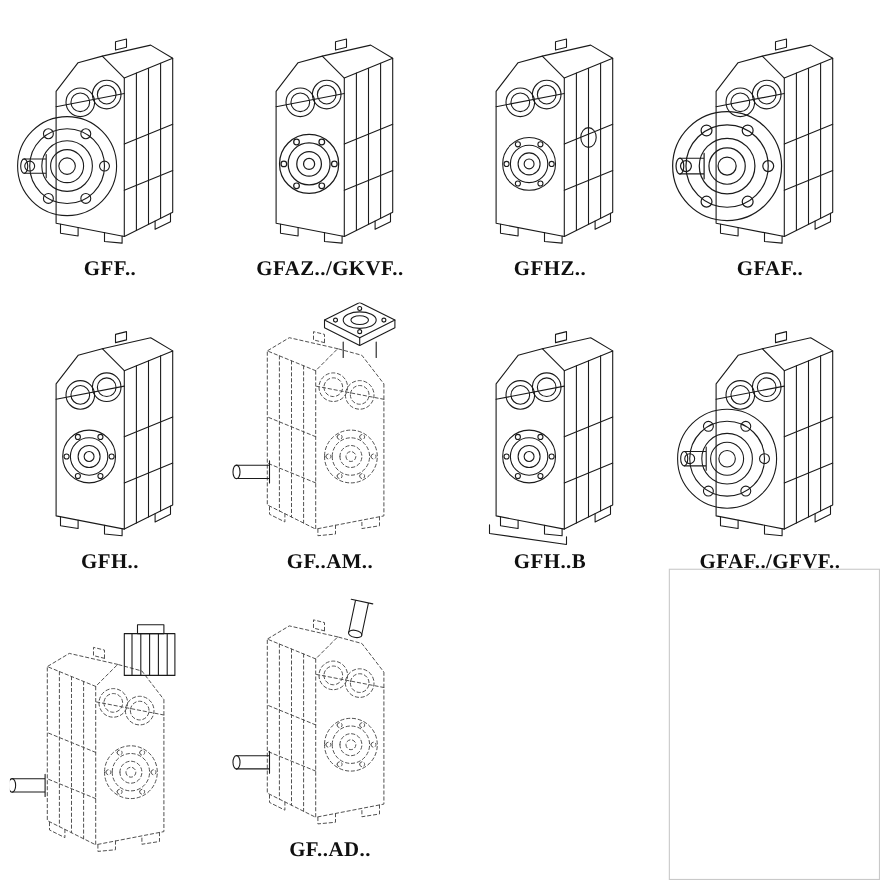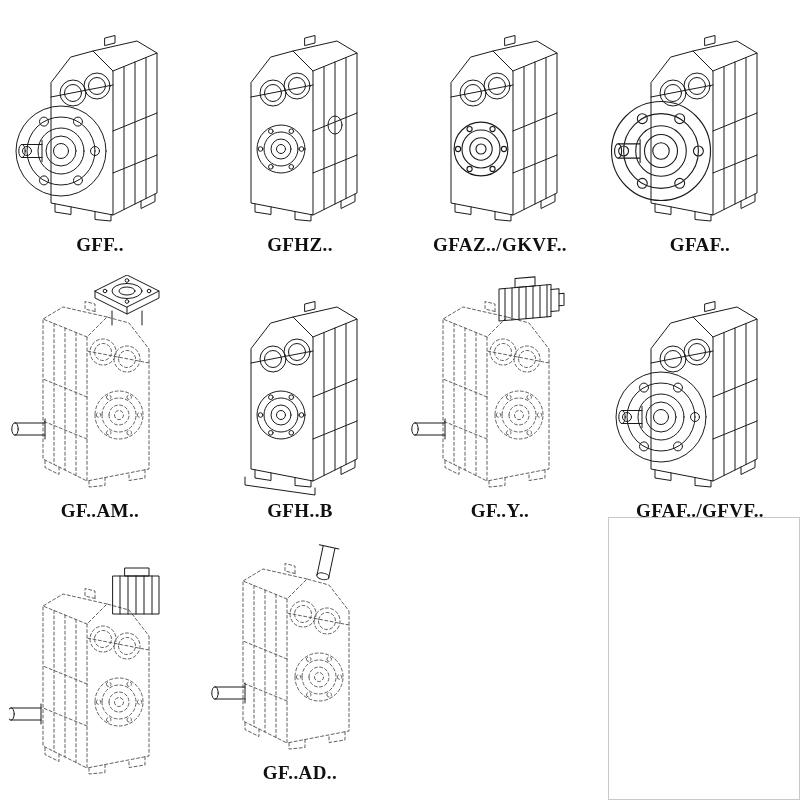--- a/index.html
+++ b/index.html
@@ -142,44 +142,52 @@
           <use href="#g-topbores"></use>
           <use href="#g-flange"></use>
       </svg>
       <figcaption class="label">GFF..</figcaption>
     </figure>
 
     <figure class="cell">
       <svg class="draw" width="182" height="222" viewBox="0 0 182 222">
         <use href="#g-body"></use>
           <use href="#g-topbores"></use>
+        <use href="#g-center" transform="translate(72,140) scale(1.12) translate(-72,-140)"></use>
+      </svg>
+      <figcaption class="label">GFAZ../GKVF..</figcaption>
+    </figure>
+
+    <figure class="cell">
+      <svg class="draw" width="182" height="222" viewBox="0 0 182 222">
+        <use href="#g-body"></use>
+          <use href="#g-topbores"></use>
           <use href="#g-center"></use>
         <ellipse cx="126" cy="116" rx="7" ry="9"></ellipse>
       </svg>
       <figcaption class="label">GFHZ..</figcaption>
     </figure>
 
     <figure class="cell">
       <svg class="draw" width="182" height="222" viewBox="0 0 182 222">
         <use href="#g-body"></use>
           <use href="#g-topbores"></use>
-        <use href="#g-center" transform="translate(72,140) scale(1.12) translate(-72,-140)"></use>
-      </svg>
-      <figcaption class="label">GFAZ../GKVF..</figcaption>
-    </figure>
-
-    <figure class="cell">
-      <svg class="draw" width="182" height="222" viewBox="0 0 182 222">
-        <use href="#g-body"></use>
-          <use href="#g-topbores"></use>
         <use href="#g-flange" transform="translate(52,142) scale(1.1) translate(-52,-142)"></use>
       </svg>
       <figcaption class="label">GFAF..</figcaption>
     </figure>
 
+    <figure class="cell">
+      <svg class="draw" width="182" height="222" viewBox="0 0 182 222">
+        <use href="#g-body"></use>
+          <use href="#g-topbores"></use>
+          <use href="#g-center"></use>
+      </svg>
+      <figcaption class="label">GFH..</figcaption>
+    </figure>
 
     <figure class="cell">
       <svg class="draw" width="182" height="222" viewBox="0 0 182 222">
         <g class="dashed">
           <g transform="translate(182,0) scale(-1,1)">
             <use href="#g-body"></use>
               <use href="#g-topbores"></use>
               <use href="#g-center"></use>
           </g>
         </g>
@@ -195,73 +203,57 @@
     <figure class="cell">
       <svg class="draw" width="182" height="222" viewBox="0 0 182 222">
         <use href="#g-body"></use>
           <use href="#g-topbores"></use>
           <use href="#g-center"></use>
         <path d="M36,202 L36,210 L106,220 L106,213"></path>
       </svg>
       <figcaption class="label">GFH..B</figcaption>
     </figure>
 
+
+    <figure class="cell">
+      <svg class="draw" width="182" height="222" viewBox="0 0 182 222">
+        <use href="#g-body"></use>
+          <use href="#g-topbores"></use>
+          <use href="#g-flange"></use>
+      </svg>
+      <figcaption class="label">GFAF../GFVF..</figcaption>
+    </figure>
+
+
     <figure class="cell">
       <svg class="draw" width="182" height="222" viewBox="0 0 182 222">
         <g class="dashed">
           <g transform="translate(182,0) scale(-1,1)">
             <use href="#g-body"></use>
               <use href="#g-topbores"></use>
               <use href="#g-center"></use>
           </g>
         </g>
         <g class="solid">
-          <use href="#g-motor" transform="translate(90,0) skewY(-5)"></use>
-          <use href="#g-shaft" transform="translate(6,148)"></use>
-        </g>
-      </svg>
-      <figcaption class="label">GF..Y..</figcaption>
-    </figure>
-
-    <figure class="cell">
-      <svg class="draw" width="182" height="222" viewBox="0 0 182 222">
-        <use href="#g-body"></use>
-          <use href="#g-topbores"></use>
-          <use href="#g-flange"></use>
-      </svg>
-      <figcaption class="label">GFAF../GFVF..</figcaption>
-    </figure>
-
+          <use href="#g-gearblock" transform="translate(104,2)"></use>
+          <use href="#g-shaft" transform="translate(2,146)"></use>
+        </g>
+      </svg>
+    </figure>
 
     <figure class="cell">
       <svg class="draw" width="182" height="222" viewBox="0 0 182 222">
         <g class="dashed">
           <g transform="translate(182,0) scale(-1,1)">
             <use href="#g-body"></use>
               <use href="#g-topbores"></use>
               <use href="#g-center"></use>
           </g>
         </g>
         <g class="solid">
-          <use href="#g-gearblock" transform="translate(104,2)"></use>
-          <use href="#g-shaft" transform="translate(2,146)"></use>
-        </g>
-      </svg>
-    </figure>
-
-    <figure class="cell">
-      <svg class="draw" width="182" height="222" viewBox="0 0 182 222">
-        <g class="dashed">
-          <g transform="translate(182,0) scale(-1,1)">
-            <use href="#g-body"></use>
-              <use href="#g-topbores"></use>
-              <use href="#g-center"></use>
-          </g>
-        </g>
-        <g class="solid">
           <g transform="translate(108,38) rotate(-78)">
               <use href="#g-shaft"></use>
             </g>
           <use href="#g-shaft" transform="translate(6,150)"></use>
         </g>
       </svg>
       <figcaption class="label">GF..AD..</figcaption>
     </figure>
 
   </div>

